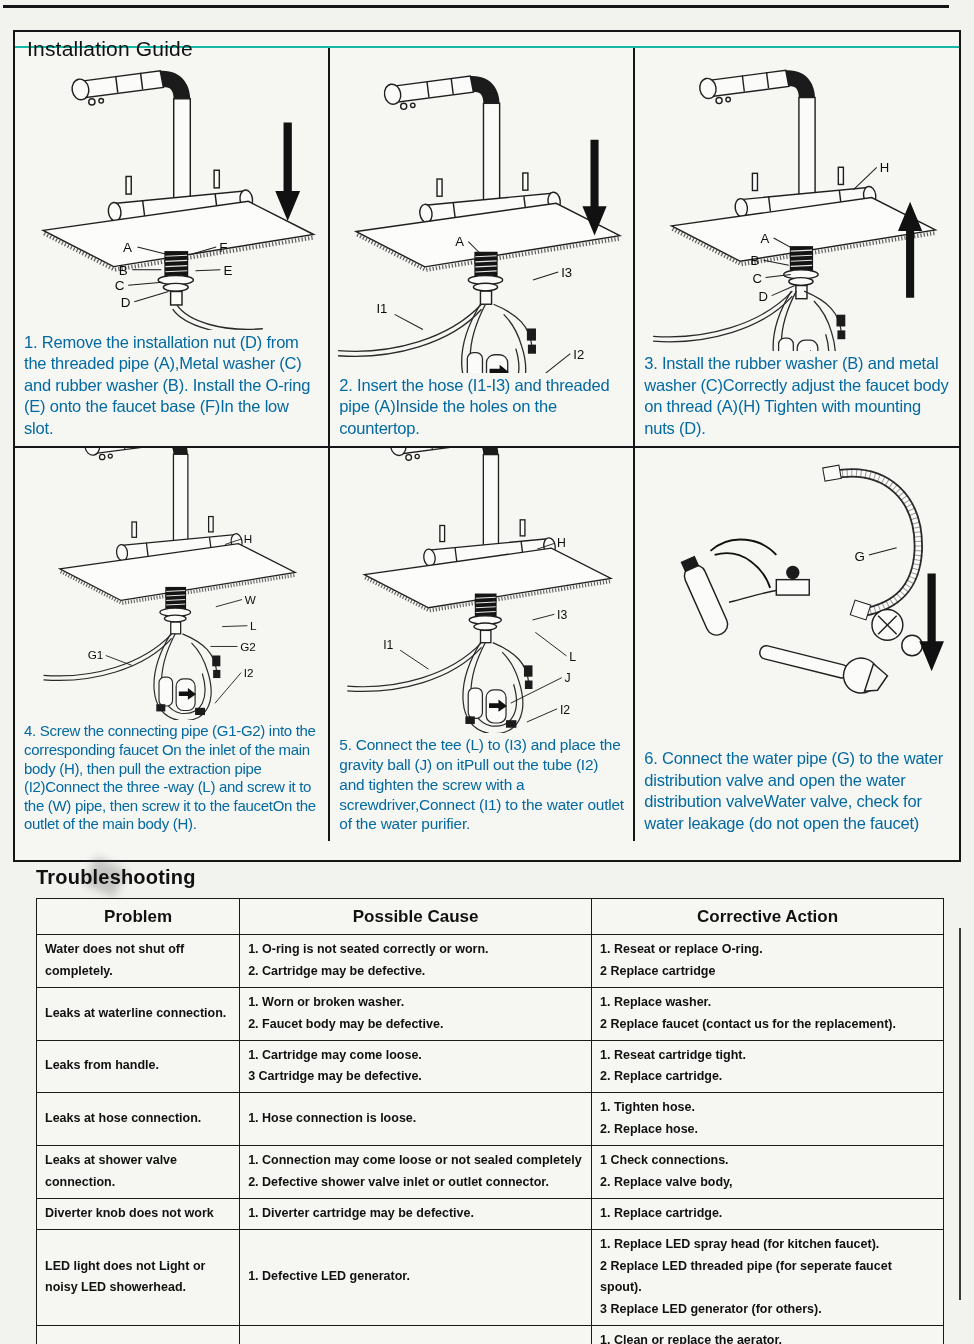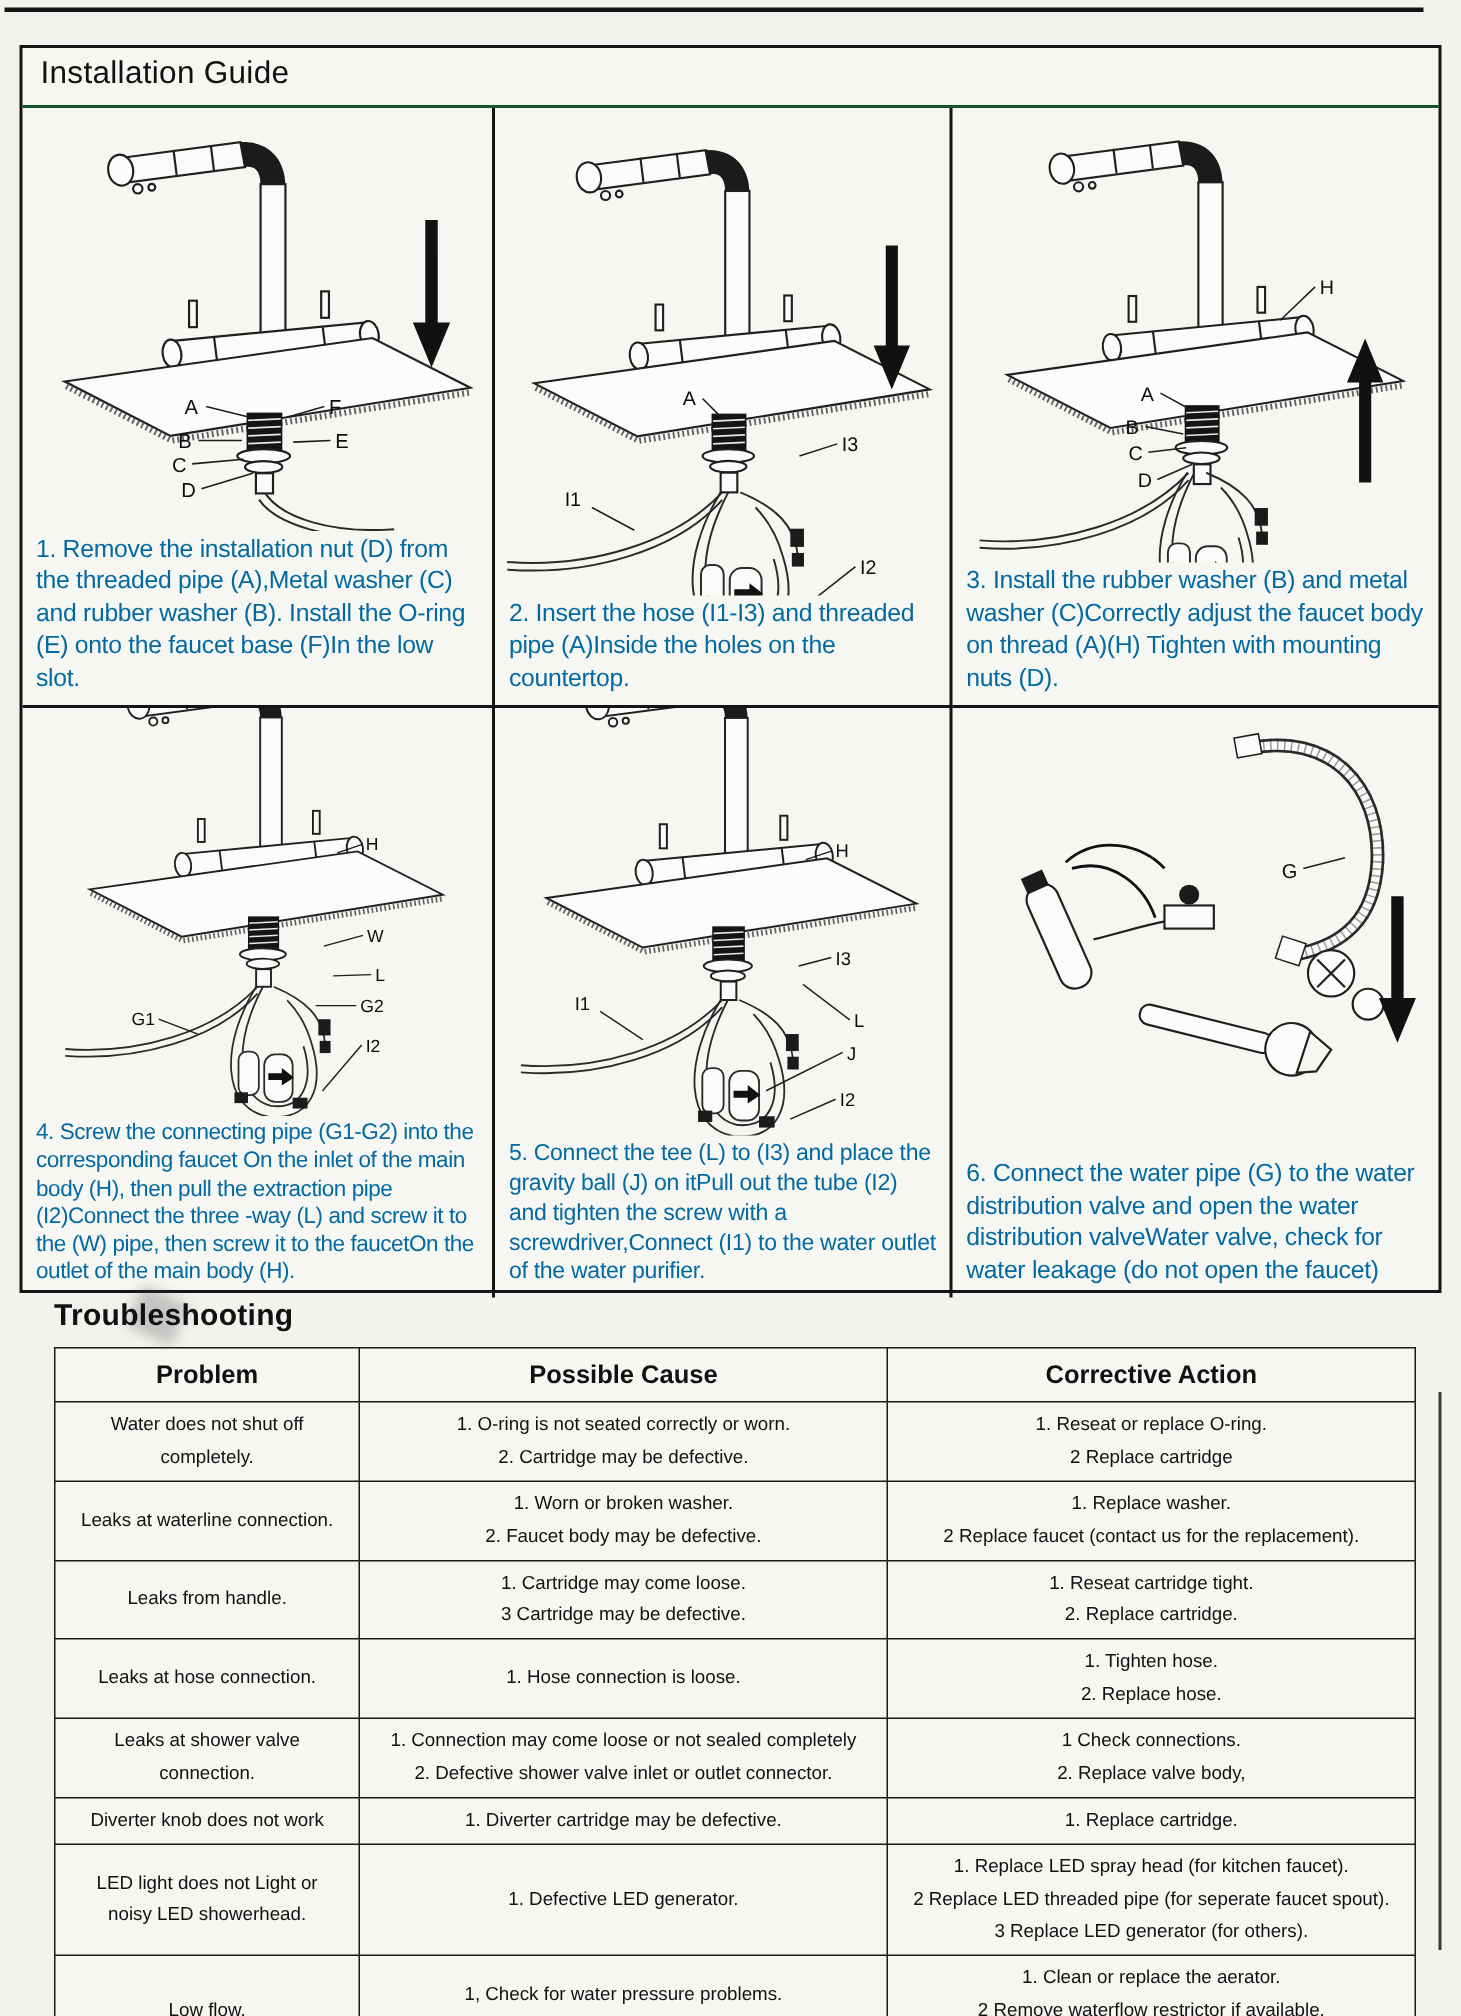--- a/index.html
+++ b/index.html
@@ -10,21 +10,21 @@
     overflow:hidden;
   }
   .scan-edge-top{position:absolute;top:5px;left:3px;width:946px;height:3px;background:#151515;}
   .scan-edge-right{position:absolute;right:13px;top:928px;width:2px;height:372px;background:#3a3a3a;}
 
   .guide-frame{
     position:absolute;left:13px;top:30px;width:948px;height:832px;
     border:2px solid #151515;background:#f6f6f3;box-sizing:border-box;
   }
   .guide-title{
-    height:40px;border-bottom:2px solid #14532d;
+    height:16px;border-bottom:2px solid #14b8a6;
     font-size:21px;letter-spacing:.2px;padding:5px 0 0 12px;box-sizing:border-box;
   }
   .grid{
     display:grid;
     grid-template-columns:33.4% 32.3% 34.3%;
     grid-template-rows:400px 393px;
     height:793px;
   }
   .cell{
     border-right:2px solid #151515;border-bottom:2px solid #151515;
@@ -54,22 +54,22 @@
     position:absolute;left:36px;top:898px;width:908px;
     border-collapse:collapse;background:#f6f6f3;
   }
   table.ts th,table.ts td{
     border:1.6px solid #1a1a1a;box-sizing:border-box;
   }
   table.ts th{
     font-size:17px;font-weight:700;height:36px;text-align:center;
   }
   table.ts td{
-    font-size:12.5px;font-weight:400;padding:4px 8px;
-    white-space:pre-line;line-height:1.75;vertical-align:middle;text-align:center;
+    font-size:12.5px;font-weight:700;padding:4px 8px;
+    white-space:pre-line;line-height:1.75;vertical-align:middle;
   }
   td.problem{width:22.4%;}
   td.cause{width:38.8%;}
   td.action{width:38.8%;}
   tr.rh1 td{height:50px;} tr.rh2 td{height:50px;} tr.rh3 td{height:46px;}
   tr.rh4 td{height:42px;} tr.rh5 td{height:44px;} tr.rh6 td{height:28px;}
   tr.rh7 td{height:58px;} tr.rh8 td{height:70px;}
 </style>
 </head>
 <body>

